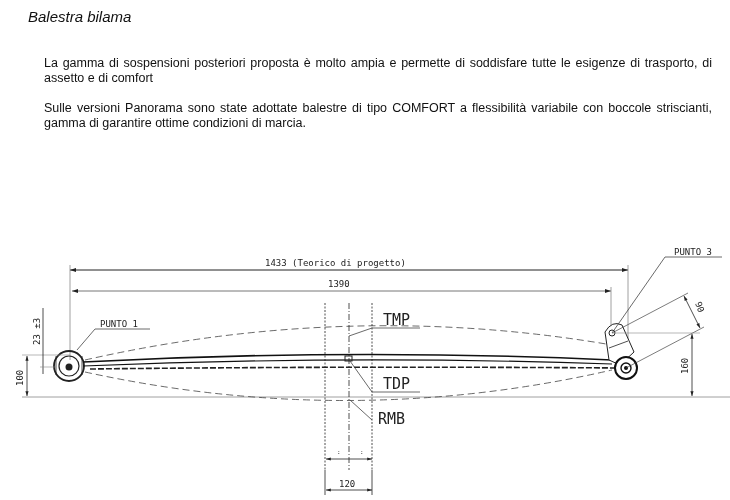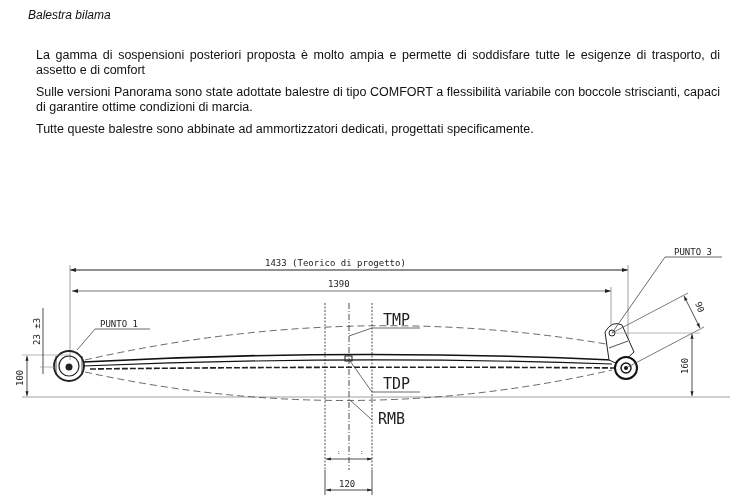--- a/index.html
+++ b/index.html
@@ -1,31 +1,30 @@
 <!DOCTYPE html>
 <html><head>
 <meta charset="utf-8">
 <style>
   html, body { margin: 0; padding: 0; background: #ffffff; }
   body { width: 730px; height: 500px; position: relative; overflow: hidden; font-family: "Liberation Sans", sans-serif; color: #111; }
-  .title { position: absolute; left: 28px; top: 8px; font-size: 12px; font-style: italic; text-align: center; }
+  .title { position: absolute; left: 28px; top: 8px; font-size: 15px; font-style: italic; text-align: center; }
   .body-text { position: absolute; left: 28px; top: 40px; width: 700px; font-size: 12.5px; line-height: 14.6px; }
-  .body-text p { margin: 8px; text-align: justify; }
+  .body-text p { margin: 16px; text-align: justify; }
   .drawing { position: absolute; left: 0; top: 225px; width: 730px; height: 275px; }
   .drawing text { font-family: "DejaVu Sans Mono", monospace; fill: #222; }
 </style>
 </head>
 <body>
 
 <div class="title">Balestra bilama</div>
 
 <div class="body-text">
   <p>La gamma di sospensioni posteriori proposta è molto ampia e permette di  soddisfare tutte le esigenze di trasporto, di  assetto e di comfort</p>
-  <p>Sulle versioni Panorama sono state adottate balestre di tipo COMFORT a flessibilità variabile con boccole striscianti, capaci di garantire ottime  condizioni di marcia.</p>
-  <p>Tutte queste balestre sono abbinate ad ammortizzatori dedicati, progettati specificamente.</p>
+  <p>Sulle versioni Panorama sono state adottate balestre di tipo COMFORT a flessibilità variabile con boccole striscianti, gamma di garantire ottime  condizioni di marcia.</p>
 </div>
 
 <svg class="drawing" viewBox="0 225 730 275" width="730" height="275">
   <defs>
     <marker id="arrL" markerWidth="6" markerHeight="4" refX="0" refY="2" orient="auto">
         <path d="M6,0 L0,2 L6,4 z" fill="#222"></path>
       </marker>
     <marker id="arrR" markerWidth="6" markerHeight="4" refX="6" refY="2" orient="auto">
         <path d="M0,0 L6,2 L0,4 z" fill="#222"></path>
       </marker>

